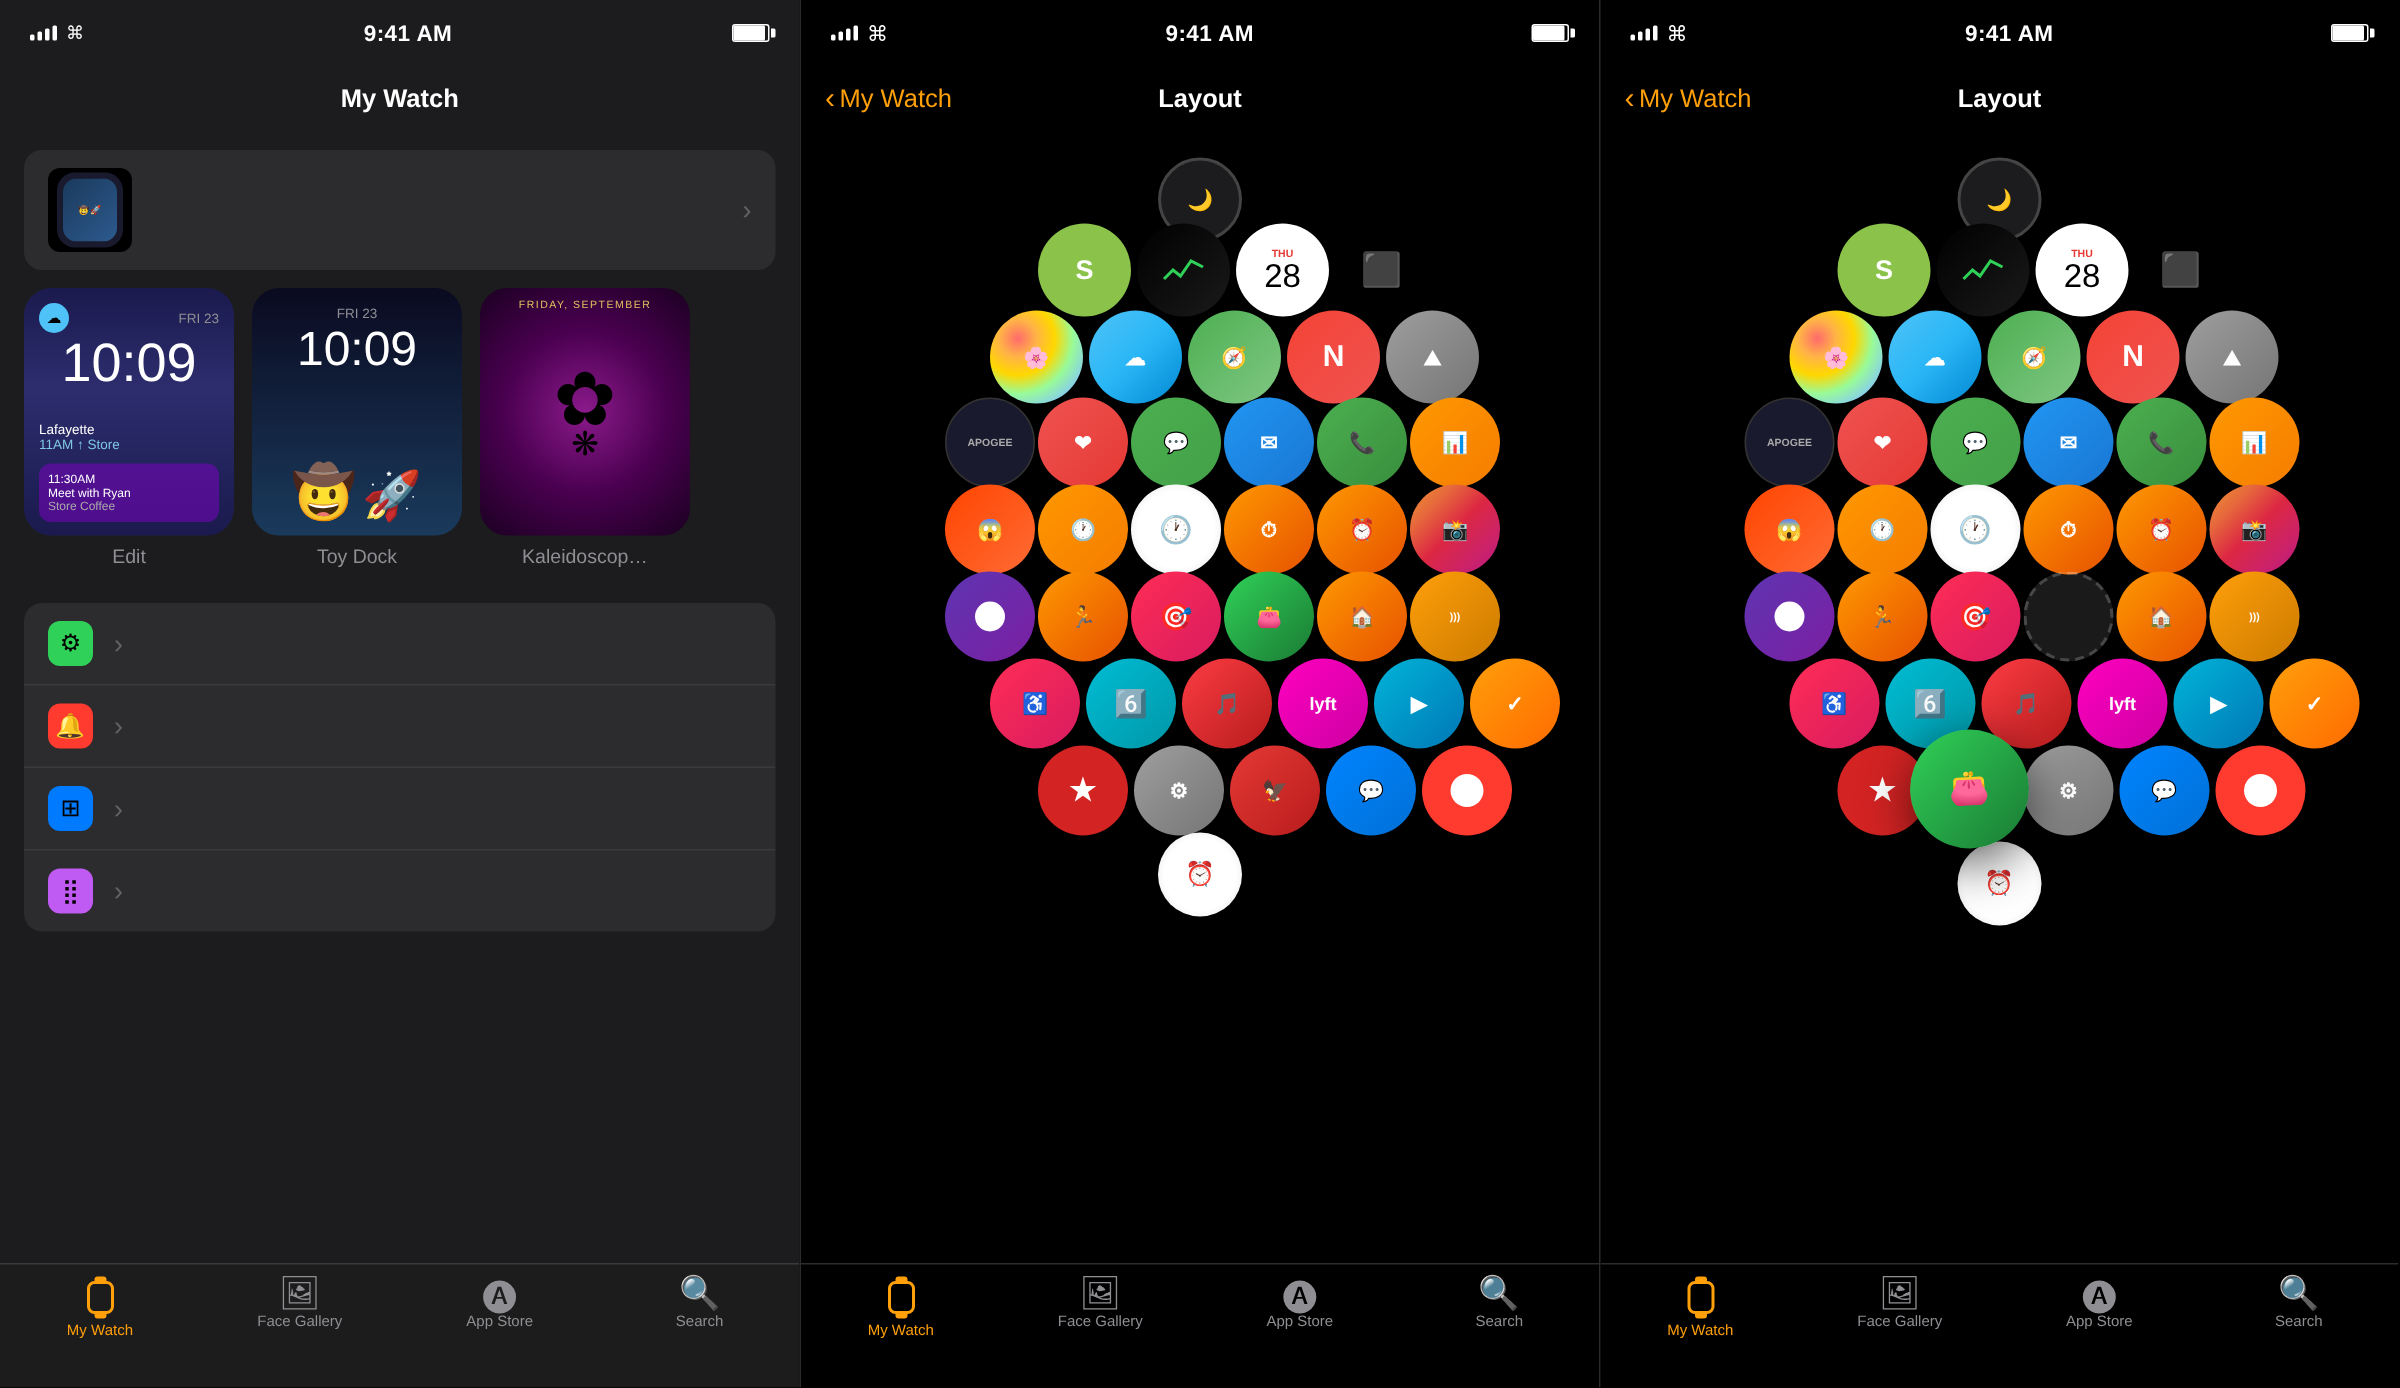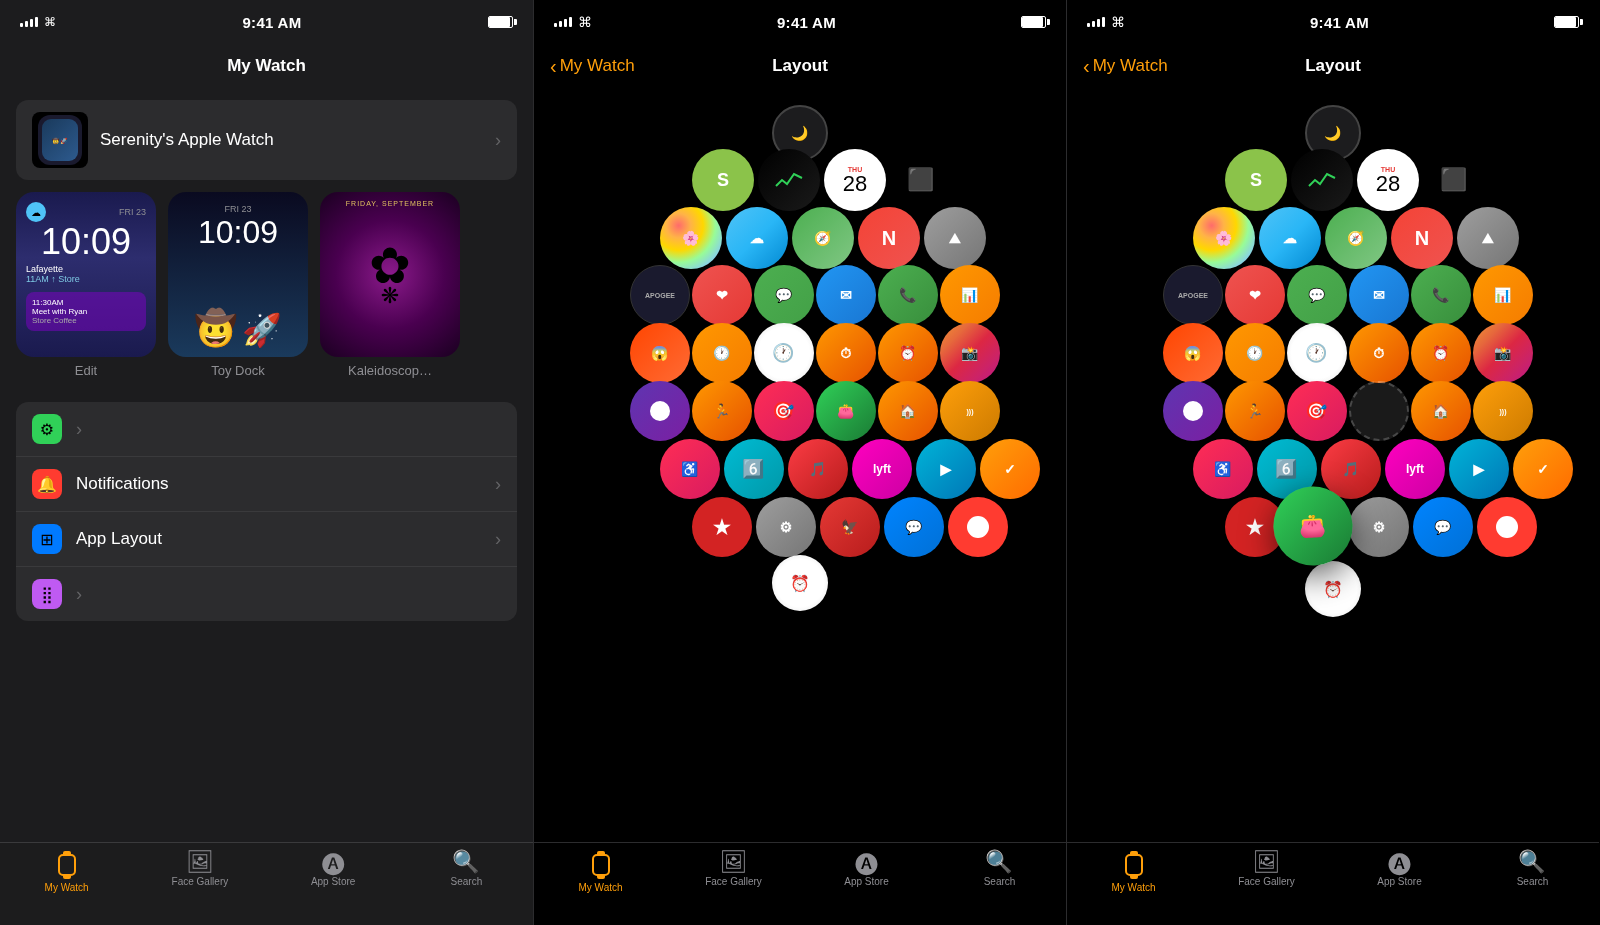--- a/index.html
+++ b/index.html
@@ -523,37 +523,36 @@
 
     <div class="watch-device-row">
       <div class="watch-thumbnail">
         <div class="watch-thumb-inner">
           <div class="watch-thumb-screen">
             <div class="toy-story-mini">🤠🚀</div>
           </div>
         </div>
       </div>
       <div class="watch-info">
-        <div class="watch-name">Serenity's Apple Watch</div>
       </div>
       <span class="chevron">›</span>
     </div>
 
 
     <div class="faces-row">
 
       <div class="face-item">
         <div class="face-preview face-siri">
           <div class="face-siri-content">
             <div style="display:flex;justify-content:space-between;align-items:center">
               <div style="width:20px;height:20px;background:#4fc3f7;border-radius:50%;display:flex;align-items:center;justify-content:center;font-size:10px">☁</div>
               <div style="font-size:9px;color:#8e8e93">FRI 23</div>
             </div>
             <div class="face-time-large">10:09</div>
-            <div style="font-size:9px;color:#fff;margin-top:4px">Lafayette</div>
+            <div style="font-size:9px;color:#fff;margin-top:21px">Lafayette</div>
             <div style="font-size:9px;color:#7ec8e3">11AM ↑ Store</div>
             <div style="margin-top:8px;background:rgba(128,0,200,0.5);border-radius:8px;padding:6px">
               <div style="font-size:8px;color:#fff">11:30AM</div>
               <div style="font-size:8px;color:#fff">Meet with Ryan</div>
               <div style="font-size:8px;color:#aaa">Store Coffee</div>
             </div>
           </div>
         </div>
         <span class="face-label">Edit</span>
       </div>
@@ -590,28 +589,26 @@
       <div class="settings-row">
         <div class="settings-icon icon-green">
           <span style="font-size:16px">⚙</span>
         </div>
         <span class="chevron">›</span>
       </div>
       <div class="settings-row">
         <div class="settings-icon icon-red">
           <span style="font-size:16px">🔔</span>
         </div>
-        <span class="settings-row-label">Notifications</span>
         <span class="chevron">›</span>
       </div>
       <div class="settings-row">
         <div class="settings-icon icon-blue">
           <span style="font-size:16px">⊞</span>
         </div>
-        <span class="settings-row-label">App Layout</span>
         <span class="chevron">›</span>
       </div>
       <div class="settings-row">
         <div class="settings-icon icon-purple">
           <span style="font-size:16px">⣿</span>
         </div>
         <span class="chevron">›</span>
       </div>
     </div>
   </div>

